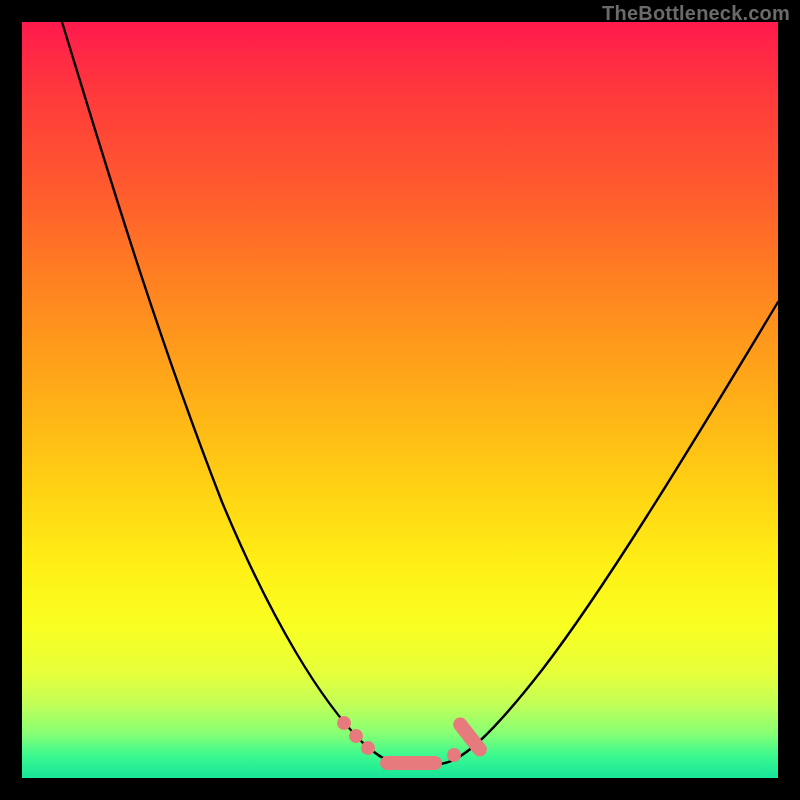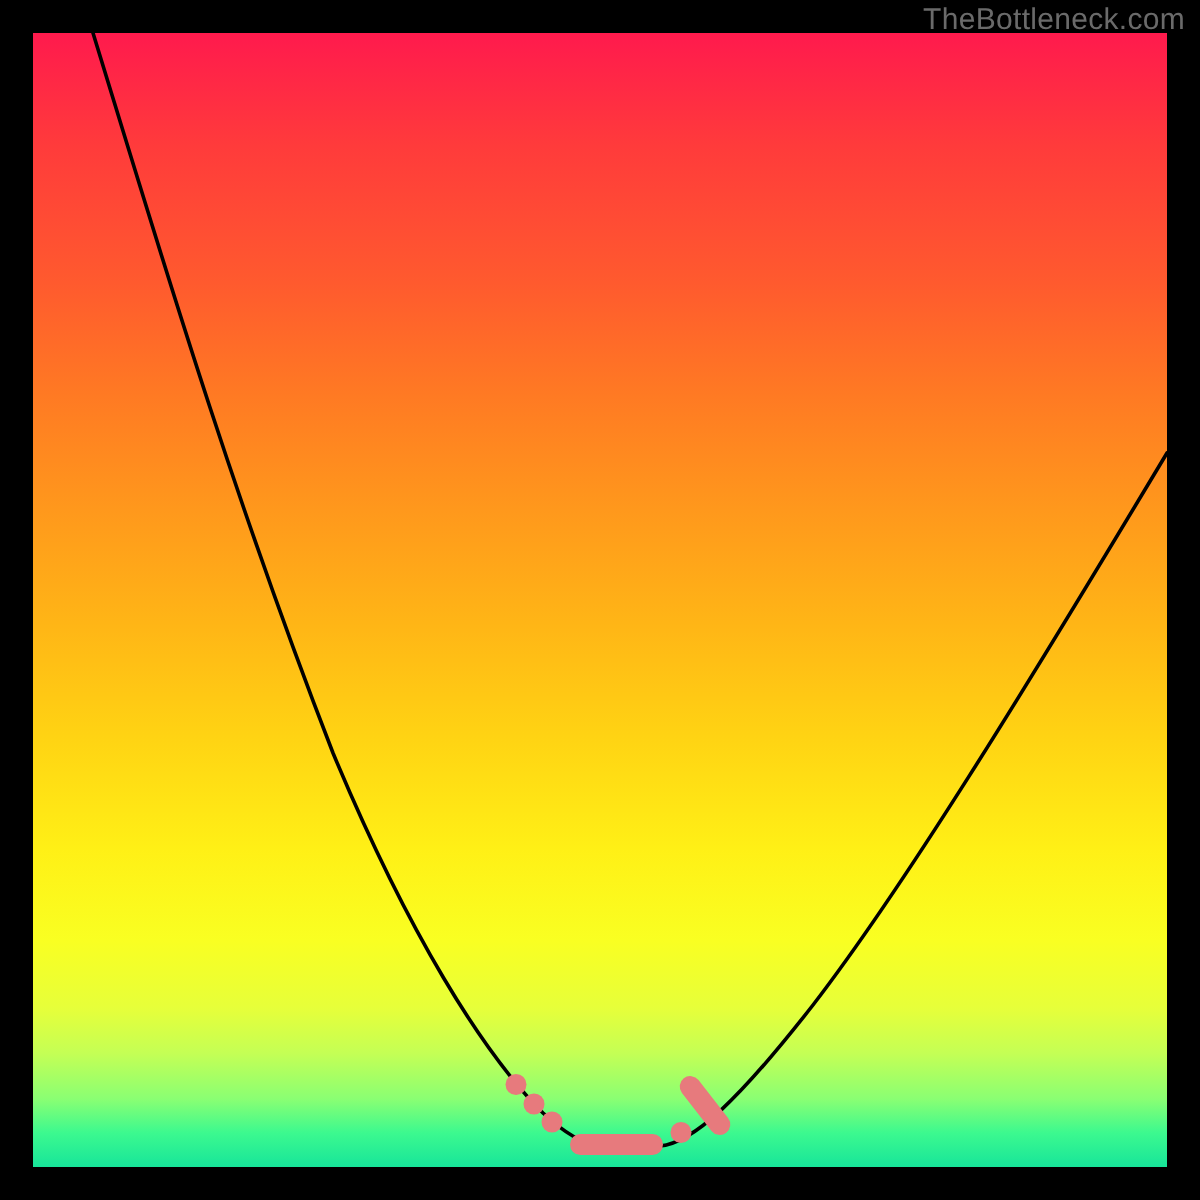--- a/index.html
+++ b/index.html
@@ -40,21 +40,21 @@
       #8aff73 94%,
       #3cf98f 97%,
       #17e59a 100%);
   }
   .watermark {
     position: absolute;
     top: 2px;
     right: 10px;
     color: #6a6a6a;
     font-size: 20px;
-    font-weight: 400;
+    font-weight: 700;
     letter-spacing: 0.2px;
     user-select: none;
   }
   svg.curves {
     position: absolute;
     top: 0;
     left: 0;
     width: 756px;
     height: 756px;
     overflow: visible;

